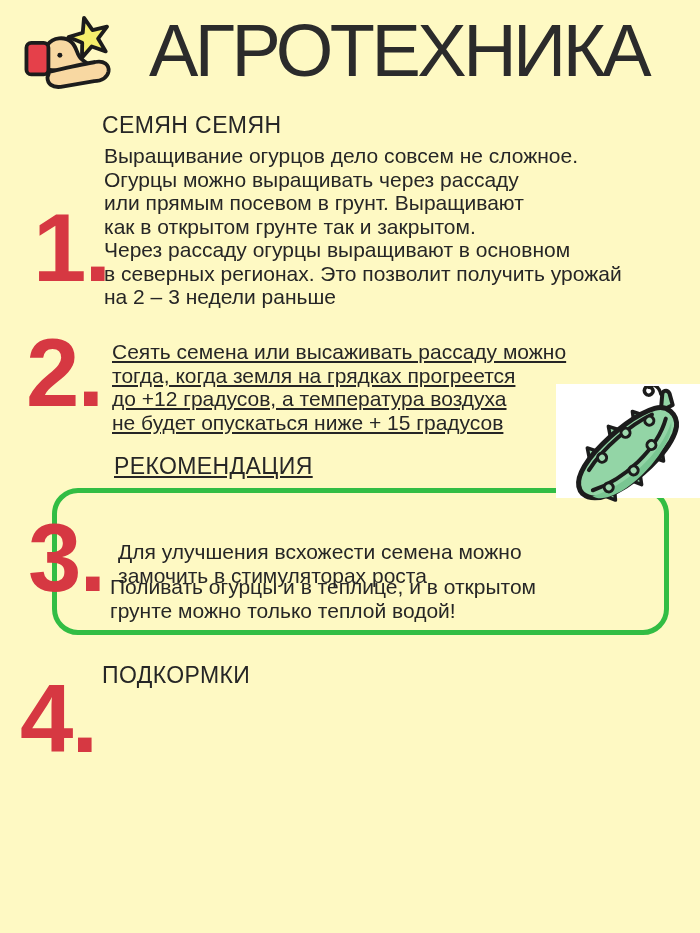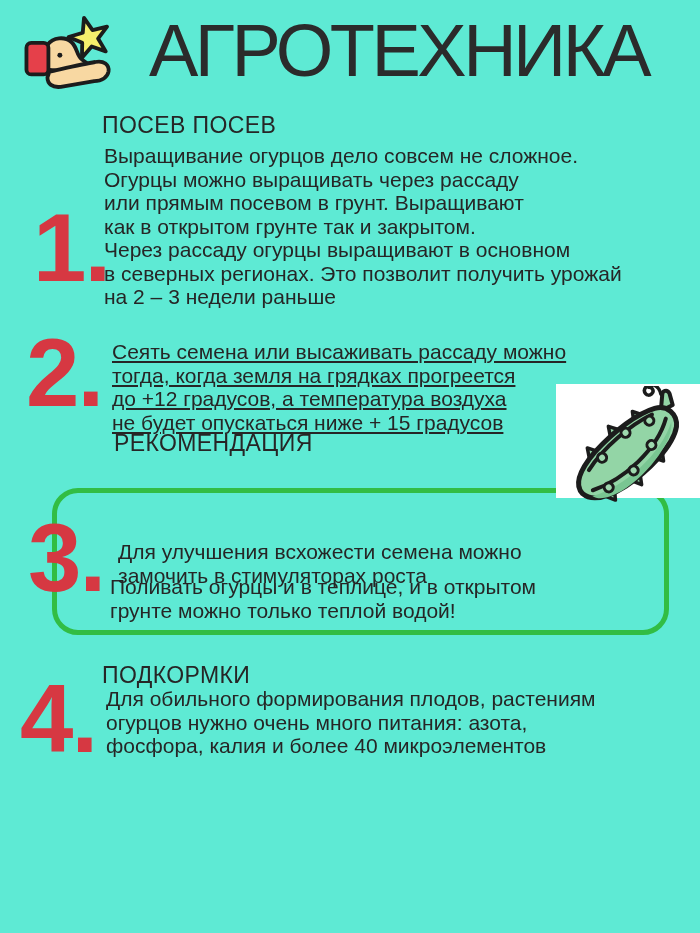--- a/index.html
+++ b/index.html
@@ -1,17 +1,17 @@
 <!DOCTYPE html>
 <html><head>
 <meta charset="utf-8">
 <style>
   html,body{margin:0;padding:0;background:#ffffff;}
   #frame{
-    position:relative;width:700px;height:933px;background:#5eead4;
+    position:relative;width:700px;height:933px;background:#fef9c3;
     font-family:"Liberation Sans", sans-serif;overflow:hidden;color:#262626;
   }
   .abs{position:absolute;}
   .title{
     left:149px;top:14px;width:545px;
     font-size:74px;letter-spacing:-3.5px;line-height:1;
     color:#2b2b2b;white-space:nowrap;
   }
   .num{
     font-size:96px;line-height:1;font-weight:bold;
@@ -50,36 +50,36 @@
       <path d="M34,32 C40,24 52,23 59,29 C66,35 64,44 71,48 C76,51 79,55 77,59 C74,64 66,63 60,61 L34,58 Z" fill="#f8d8a2" stroke="#1c1c1c" stroke-width="4" stroke-linejoin="round"></path>
       <path d="M36,60 C50,57 72,52 84,50 C93,48 99,53 98,60 C97,66 91,70 83,70 L48,76 C39,77 34,73 34,66 Z" fill="#f8d8a2" stroke="#1c1c1c" stroke-width="4" stroke-linejoin="round"></path>
       <rect x="12" y="30" width="23" height="33" rx="5" fill="#e5404a" stroke="#1c1c1c" stroke-width="4"></rect>
       <circle cx="47" cy="43" r="2.6" fill="#1c1c1c"></circle>
     </svg>
   </div>
 
   <div class="abs title">АГРОТЕХНИКА</div>
 
   <div class="abs num" style="left:33px;top:200px;">1.</div>
-  <div class="abs h" style="left:102px;top:113px;">ПОСЕВ ПОСЕВ</div>
+  <div class="abs h" style="left:102px;top:113px;">СЕМЯН СЕМЯН</div>
   <div class="abs p" style="left:104px;top:144px;width:560px;">Выращивание огурцов дело совсем не сложное.
 Огурцы можно выращивать через рассаду
 или прямым посевом в грунт. Выращивают
 как в открытом грунте так и закрытом.
 Через рассаду огурцы выращивают в основном
 в северных регионах. Это позволит получить урожай
 на 2 – 3 недели раньше</div>
 
   <div class="abs num" style="left:26px;top:325px;">2.</div>
   <div class="abs p" style="left:112px;top:340px;width:560px;text-decoration:underline;">Сеять семена или высаживать рассаду можно
 тогда, когда земля на грядках прогреется
 до +12 градусов, а температура воздуха
 не будет опускаться ниже + 15 градусов</div>
 
-  <div class="abs h" style="left:114px;top:431px;">РЕКОМЕНДАЦИЯ</div>
+  <div class="abs h" style="left:114px;top:454px;text-decoration:underline;">РЕКОМЕНДАЦИЯ</div>
 
   <div class="abs rec-box"></div>
 
   <div class="abs mask"></div>
 
   <div class="abs cucumber">
     <svg width="148" height="145" viewBox="0 0 148 145">
       <g transform="rotate(-40 74 66)">
 
         <path d="M138,44 C142,36 138,28 131,29 C125,30 125,38 131,38 C135,38 136,33 133,31" fill="none" stroke="#1c1c1c" stroke-width="3.5" stroke-linecap="round"></path>
@@ -111,17 +111,14 @@
   </div>
 
   <div class="abs num z4" style="left:28px;top:510px;">3.</div>
   <div class="abs p z4" style="left:118px;top:512px;width:520px;margin-top:28px;">Для улучшения всхожести семена можно
 замочить в стимуляторах роста</div>
   <div class="abs p z4" style="left:110px;top:575px;width:540px;">Поливать огурцы и в теплице, и в открытом
 грунте можно только теплой водой!</div>
 
   <div class="abs num" style="left:20px;top:671px;">4.</div>
   <div class="abs h" style="left:102px;top:663px;">ПОДКОРМКИ</div>
-  <div class="abs p" style="left:106px;top:687px;width:575px;">Для обильного формирования плодов, растениям
-огурцов нужно очень много питания: азота,
-фосфора, калия и более 40 микроэлементов</div>
 
 </div>
 
 </body></html>

